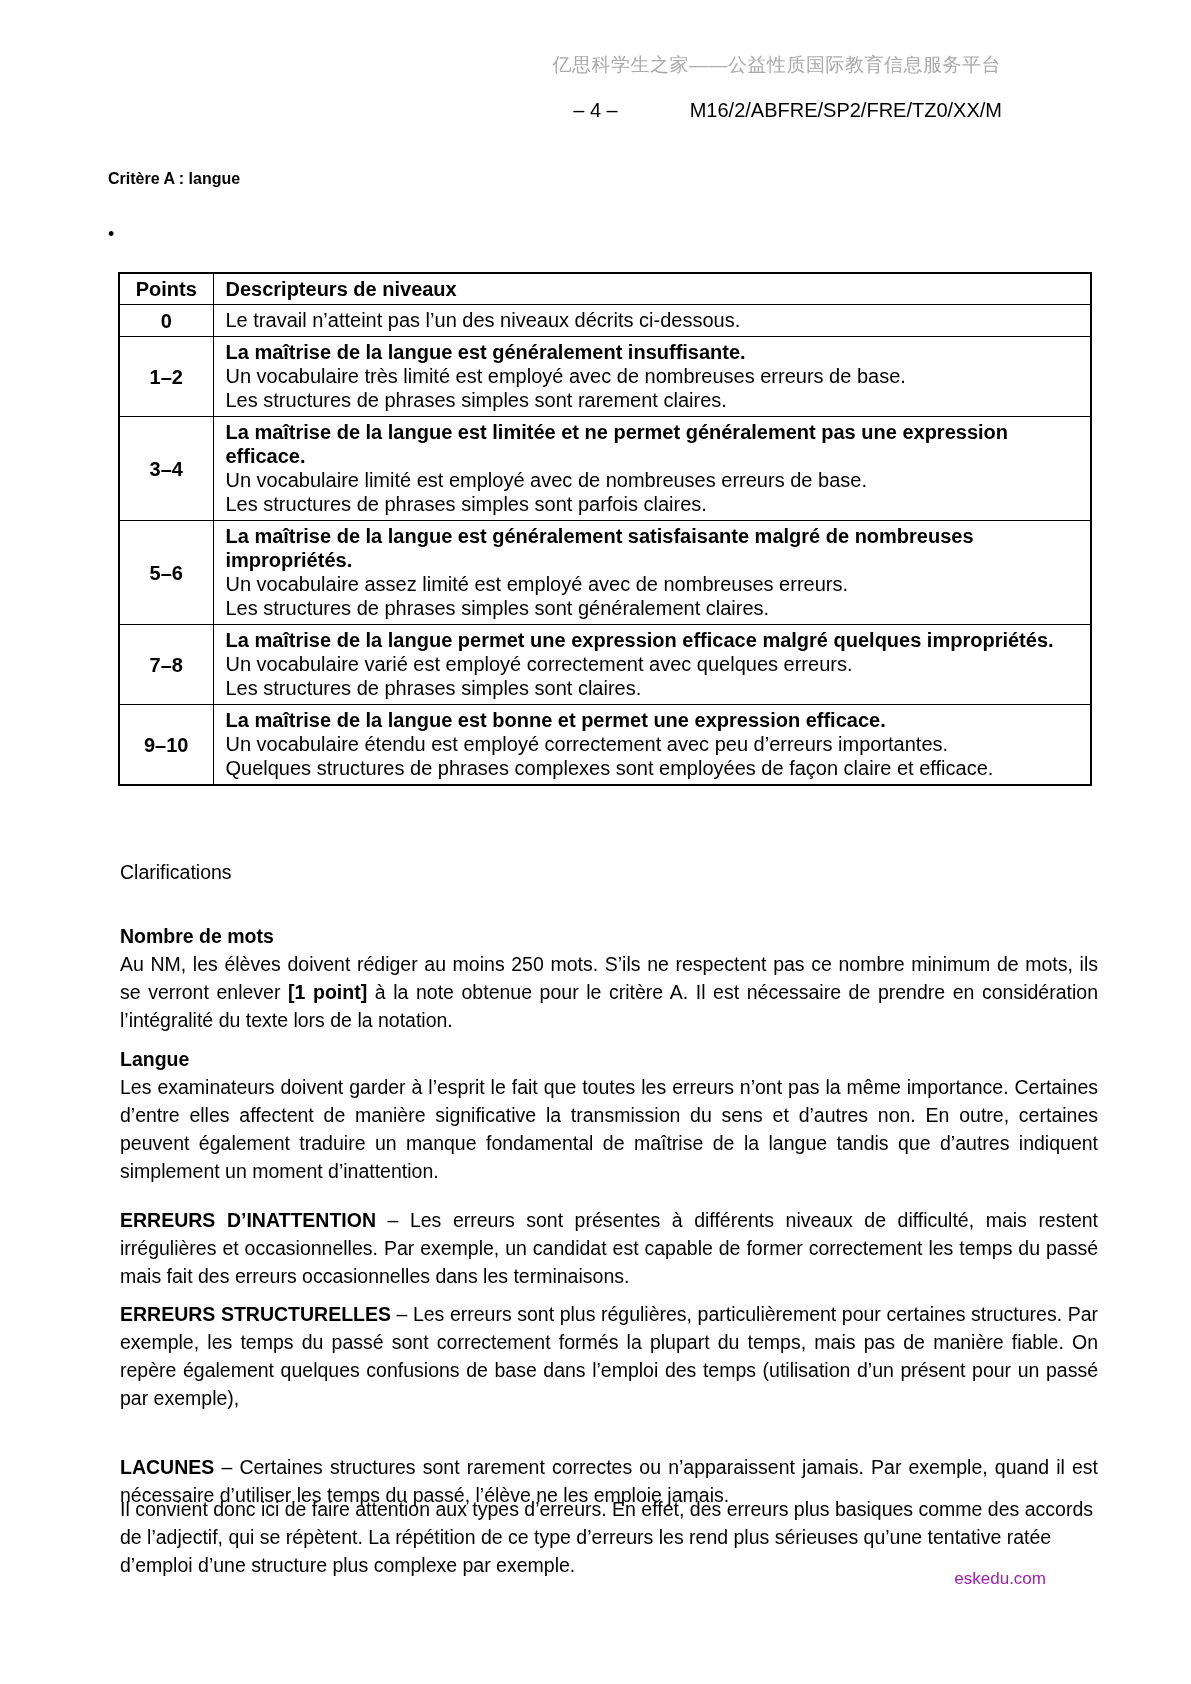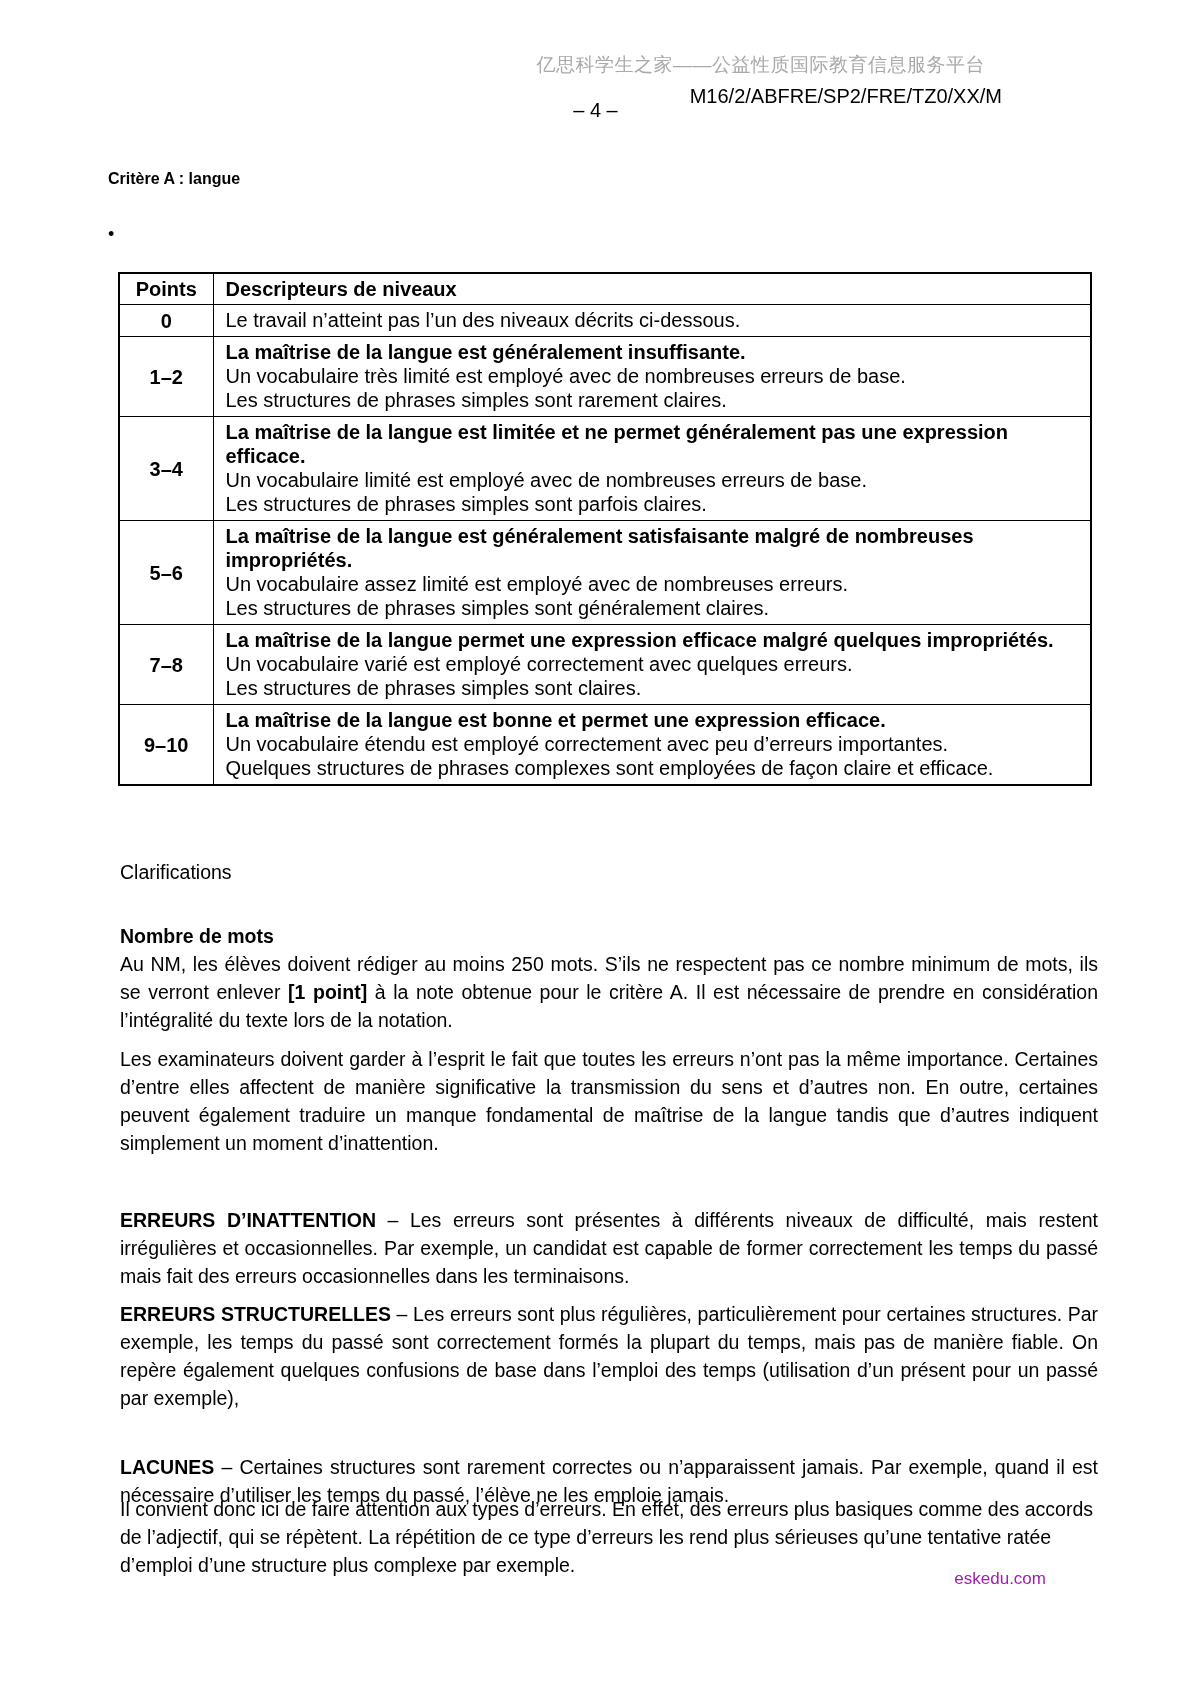--- a/index.html
+++ b/index.html
@@ -9,32 +9,32 @@
     margin:0 auto;
     background:#ffffff;
     color:#000;
     font-family:"Liberation Sans","DejaVu Sans",sans-serif;
     font-size:19.5px;
     overflow:hidden;
   }
   .abs { position:absolute; }
 
   .watermark-top {
-    top:52px; right:206px;
+    top:52px; right:190px;
     font-size:19px;
     color:#a9a9a9;
     letter-spacing:0.5px;
   }
   .page-number {
     top:99px; left:0; width:1191px;
     text-align:center;
     font-size:20px;
   }
   .paper-code {
-    top:85px; right:189px;
+    top:99px; right:189px;
     font-size:20px;
   }
 
   .doc-title {
     top:170px; left:108px;
     font-size:16px; font-weight:bold;
   }
 
   .bullet-line {
     top:221px; left:108px; width:980px;
@@ -177,20 +177,21 @@
     </table>
 
   <div class="abs section clar-title heading">Clarifications</div>
 
   <div class="abs section sec-wordcount">
     <div class="heading">Nombre de mots</div>
     <div class="just"><span>Au NM, les élèves doivent rédiger au moins 250 mots. S’ils ne respectent pas ce nombre minimum de mots, ils se verront enlever </span><span class="b">[1 point]</span><span> à la note obtenue pour le critère A. Il est nécessaire de prendre en considération l’intégralité du texte lors de la notation.</span></div>
   </div>
 
   <div class="abs section sec-langue">
+    <div class="heading">Langue</div>
     <div class="just">Les examinateurs doivent garder à l’esprit le fait que toutes les erreurs n’ont pas la même importance. Certaines d’entre elles affectent de manière significative la transmission du sens et d’autres non. En outre, certaines peuvent également traduire un manque fondamental de maîtrise de la langue tandis que d’autres indiquent simplement un moment d’inattention.</div>
   </div>
 
   <div class="abs section sec-carelessness just"><span class="b">ERREURS D’INATTENTION</span><span> – Les erreurs sont présentes à différents niveaux de difficulté, mais restent irrégulières et occasionnelles. Par exemple, un candidat est capable de former correctement les temps du passé mais fait des erreurs occasionnelles dans les terminaisons.</span></div>
 
   <div class="abs section sec-structural just"><span class="b">ERREURS STRUCTURELLES</span><span> – Les erreurs sont plus régulières, particulièrement pour certaines structures. Par exemple, les temps du passé sont correctement formés la plupart du temps, mais pas de manière fiable. On repère également quelques confusions de base dans l’emploi des temps (utilisation d’un présent pour un passé par exemple),</span></div>
 
   <div class="abs section sec-lacunes just"><span class="b">LACUNES</span><span> – Certaines structures sont rarement correctes ou n’apparaissent jamais. Par exemple, quand il est nécessaire d’utiliser les temps du passé, l’élève ne les emploie jamais.</span></div>
 
   <div class="abs section sec-conclusion">Il convient donc ici de faire attention aux types d’erreurs. En effet, des erreurs plus basiques comme des accords de l’adjectif, qui se répètent. La répétition de ce type d’erreurs les rend plus sérieuses qu’une tentative ratée d’emploi d’une structure plus complexe par exemple.</div>

